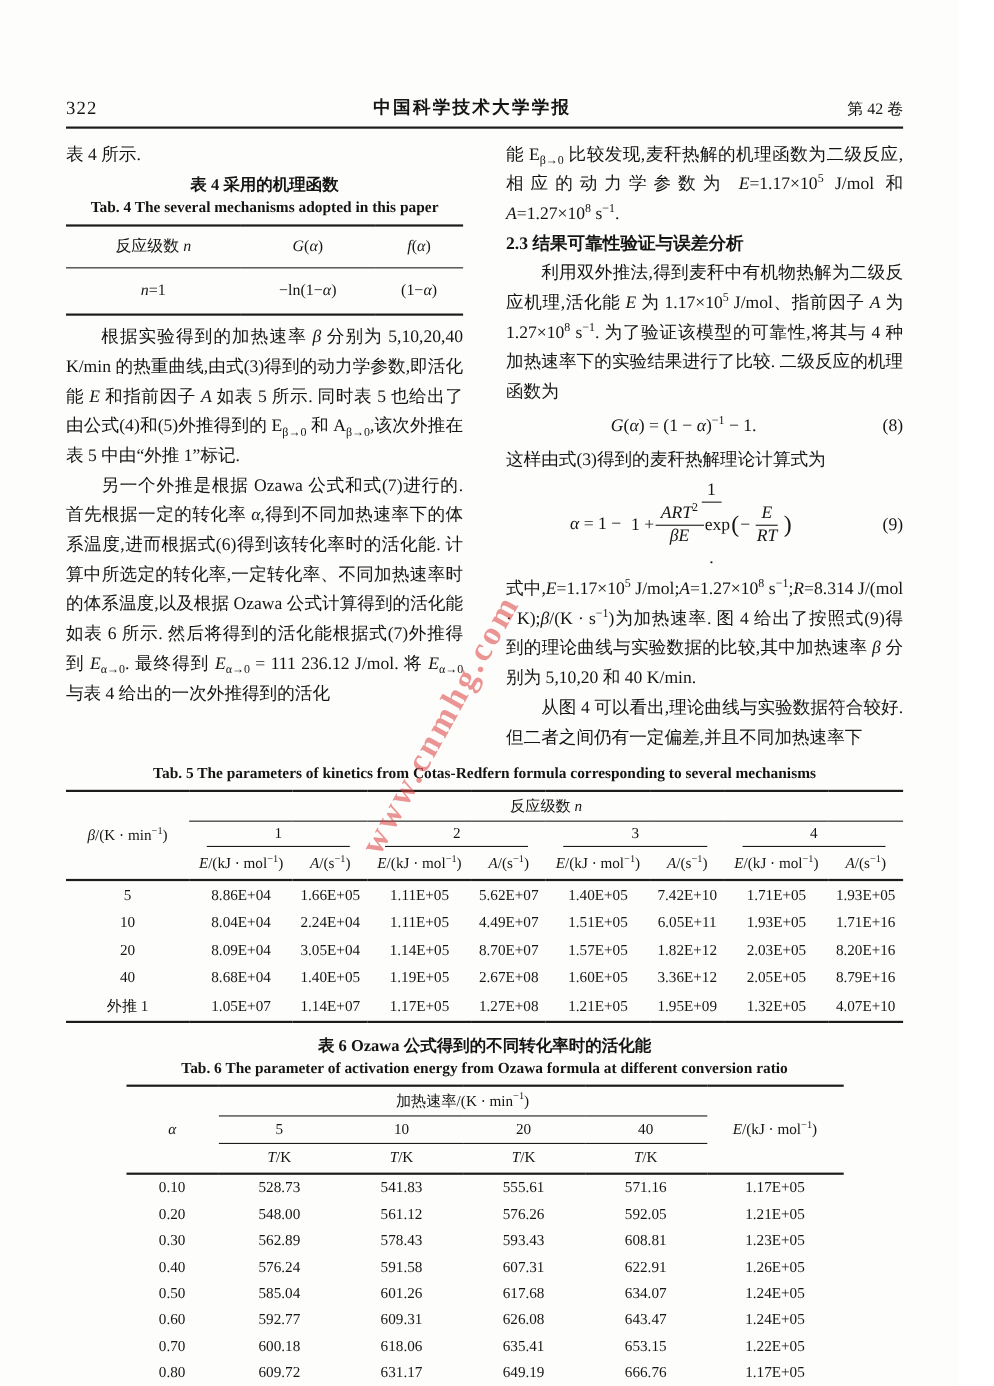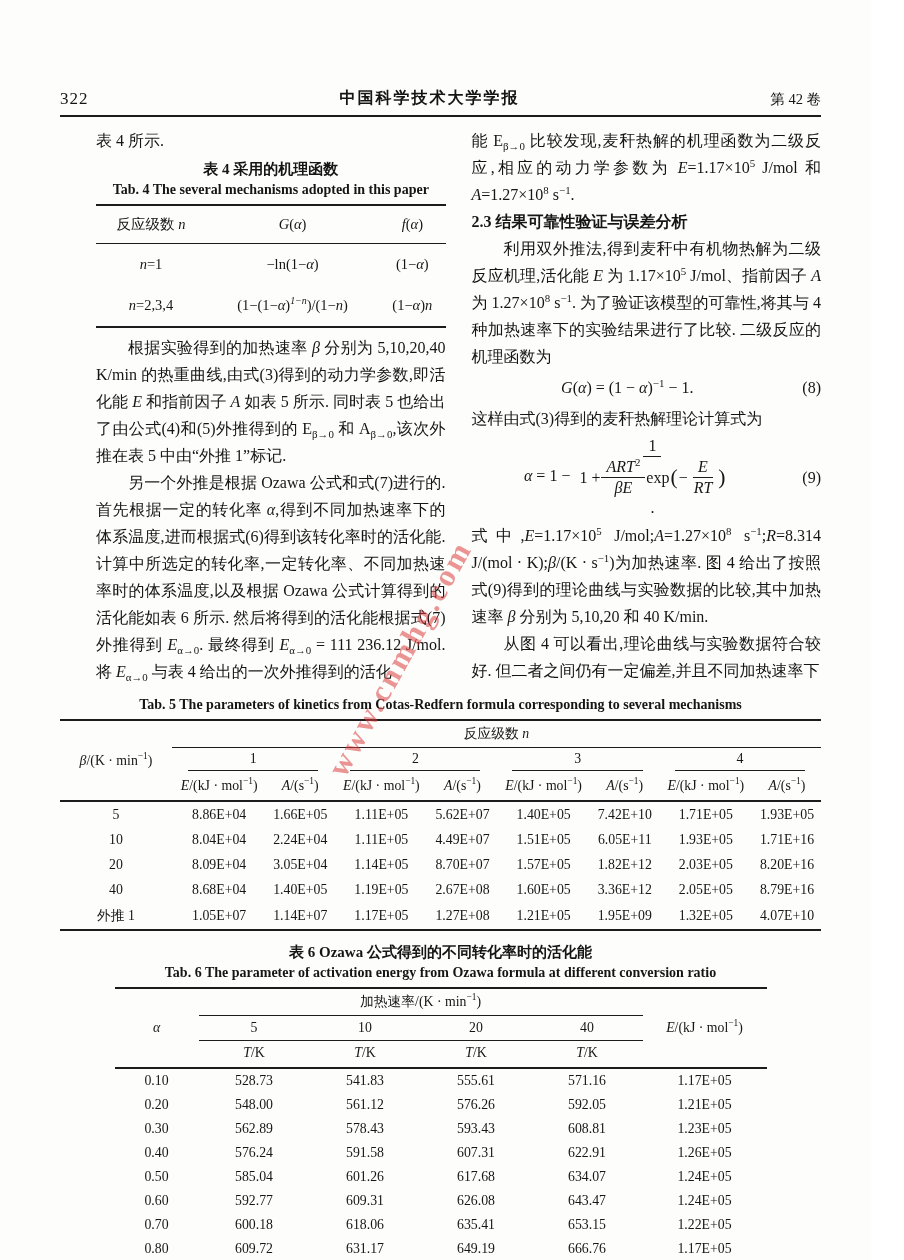--- a/index.html
+++ b/index.html
@@ -15,21 +15,21 @@
   }
   .it{font-style:italic;}
   sup,sub{font-size:68%;line-height:0;}
   
   .hdr{display:flex;align-items:flex-end;justify-content:space-between;
        padding-bottom:6px;border-bottom:2.5px solid #1c1c1c;}
   .hdr .pgno{font-size:17px;letter-spacing:1px;}
   .hdr .jrnl{font-size:16px;font-weight:bold;letter-spacing:2px;}
   .hdr .vol{font-size:14.5px;}
   
-  .cols{display:flex;gap:26px;margin-top:10px;margin-left:36px;}
+  .cols{display:flex;gap:39px;margin-top:10px;}
   .col{flex:1 1 0;font-size:16px;line-height:27px;text-align:justify;}
   .col p{margin:0;}
   .ind{text-indent:2em;}
   .sec-head{font-weight:bold;}
   
   .cap-zh{font-weight:bold;text-align:center;font-size:15px;line-height:22px;margin-top:4px;}
   .cap-en{font-weight:bold;text-align:center;font-size:14px;line-height:20px;margin-bottom:4px;}
   table{border-collapse:collapse;}
   .t4{width:100%;margin:2px 0 6px 0;font-size:14.5px;
       border-top:2.5px solid #1c1c1c;border-bottom:2.5px solid #1c1c1c;}
@@ -95,25 +95,20 @@
         <tbody>
             <tr class="h">
           <td><span>反应级数 </span><span class="it">n</span></td>
           <td><span class="it">G</span><span>(</span><span class="it">α</span><span>)</span></td>
           <td><span class="it">f</span><span>(</span><span class="it">α</span><span>)</span></td>
         </tr>
         <tr>
           <td><span class="it">n</span><span>=1</span></td>
           <td><span>−ln(1−</span><span class="it">α</span><span>)</span></td>
           <td><span>(1−</span><span class="it">α</span><span>)</span></td>
-        </tr>
-        <tr>
-          <td><span class="it">n</span><span>=2,3,4</span></td>
-          <td><span>(1−(1−</span><span class="it">α</span><span>)</span><sup class="it">1−n</sup><span>)/(1−</span><span class="it">n</span><span>)</span></td>
-          <td><span>(1−</span><span class="it">α</span><span>)</span><span class="it">n</span></td>
         </tr>
       </tbody>
         </table>
 
       <p class="ind"><span>根据实验得到的加热速率 </span><span class="it">β</span><span> 分别为 5,10,20,40 K/min 的热重曲线,由式(3)得到的动力学参数,即活化能 </span><span class="it">E</span><span> 和指前因子 </span><span class="it">A</span><span> 如表 5 所示. 同时表 5 也给出了由公式(4)和(5)外推得到的 E</span><sub>β→0</sub><span> 和 A</span><sub>β→0</sub><span>,该次外推在表 5 中由“外推 1”标记.</span></p>
       <p class="ind"><span>另一个外推是根据 Ozawa 公式和式(7)进行的. 首先根据一定的转化率 </span><span class="it">α</span><span>,得到不同加热速率下的体系温度,进而根据式(6)得到该转化率时的活化能. 计算中所选定的转化率,一定转化率、不同加热速率时的体系温度,以及根据 Ozawa 公式计算得到的活化能如表 6 所示. 然后将得到的活化能根据式(7)外推得到 </span><span class="it">E</span><sub>α→0</sub><span>. 最终得到 </span><span class="it">E</span><sub>α→0</sub><span> = 111 236.12 J/mol. 将 </span><span class="it">E</span><sub>α→0</sub><span> 与表 4 给出的一次外推得到的活化</span></p>
     </div>
 
     <div class="col">
       <p><span>能 E</span><sub>β→0</sub><span> 比较发现,麦秆热解的机理函数为二级反应,相应的动力学参数为 </span><span class="it">E</span><span>=1.17×10</span><sup>5</sup><span> J/mol 和 </span><span class="it">A</span><span>=1.27×10</span><sup>8</sup><span> s</span><sup>−1</sup><span>.</span></p>

